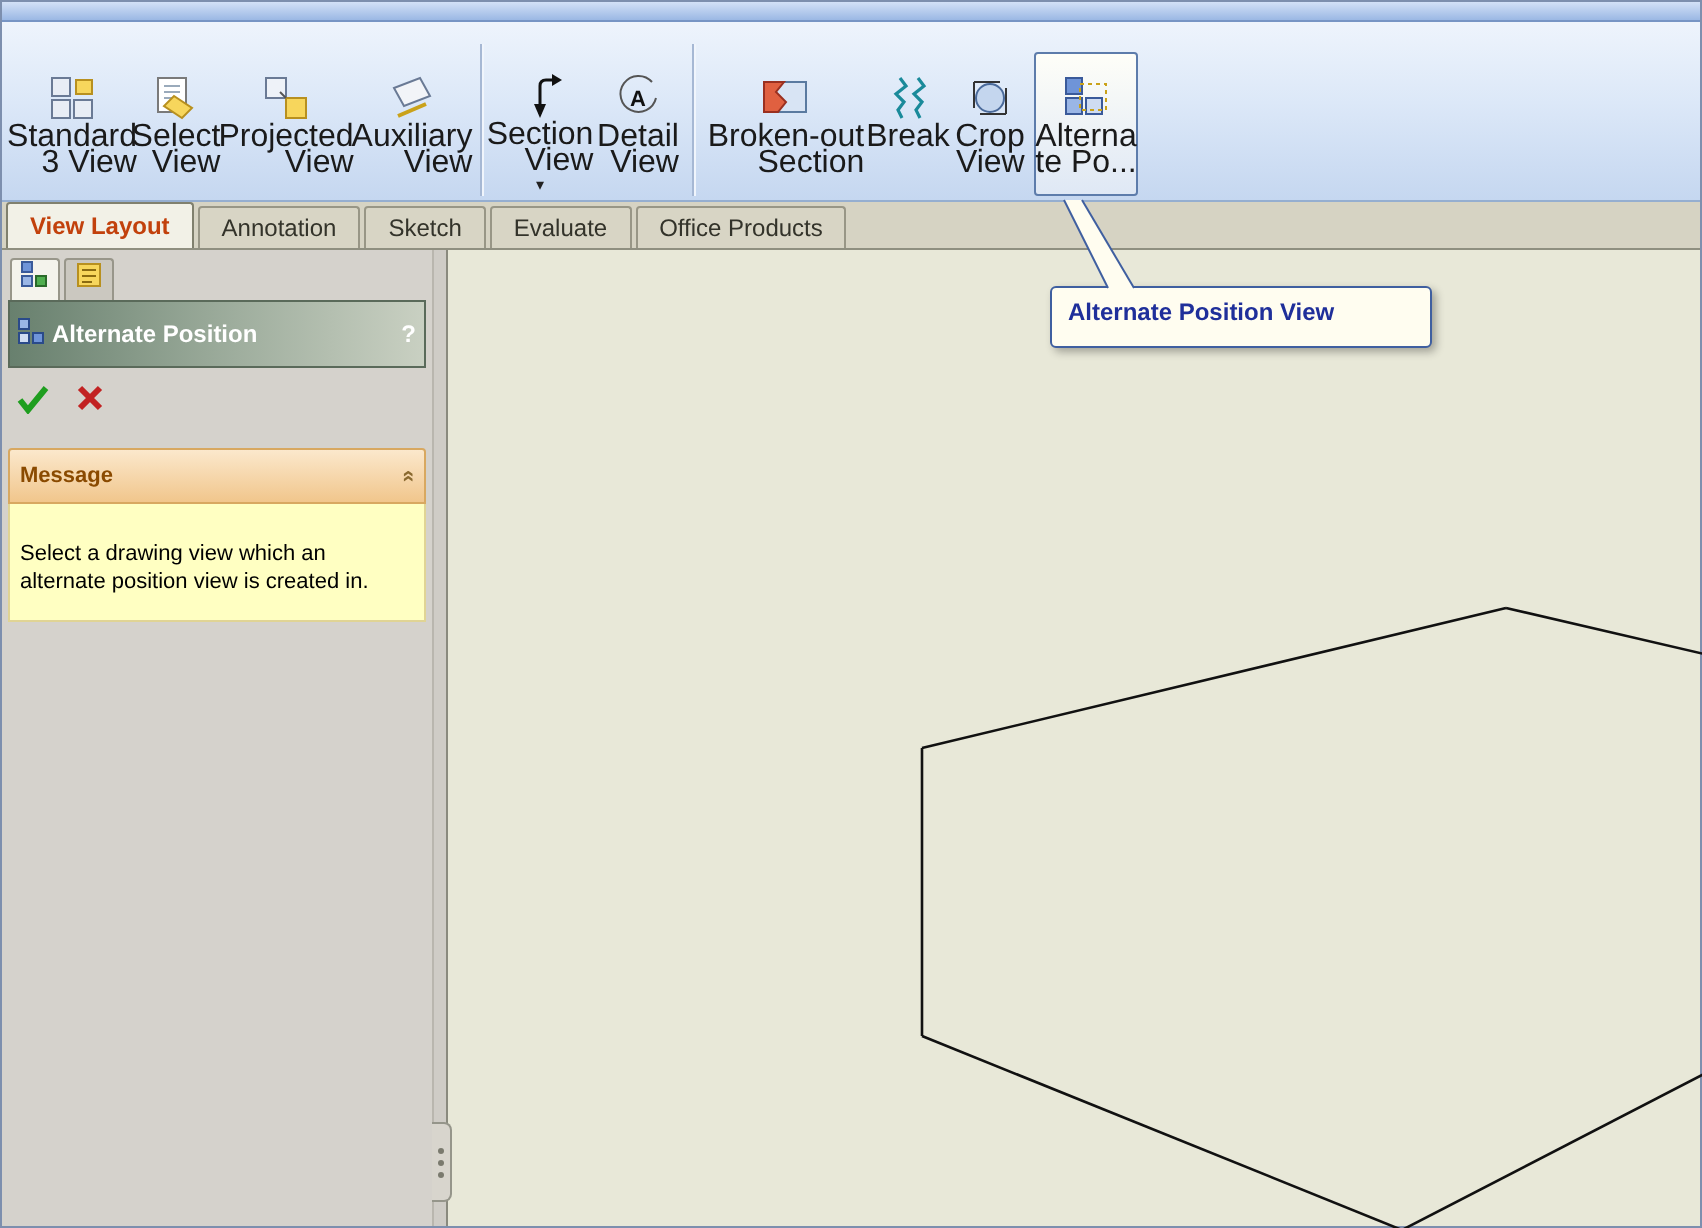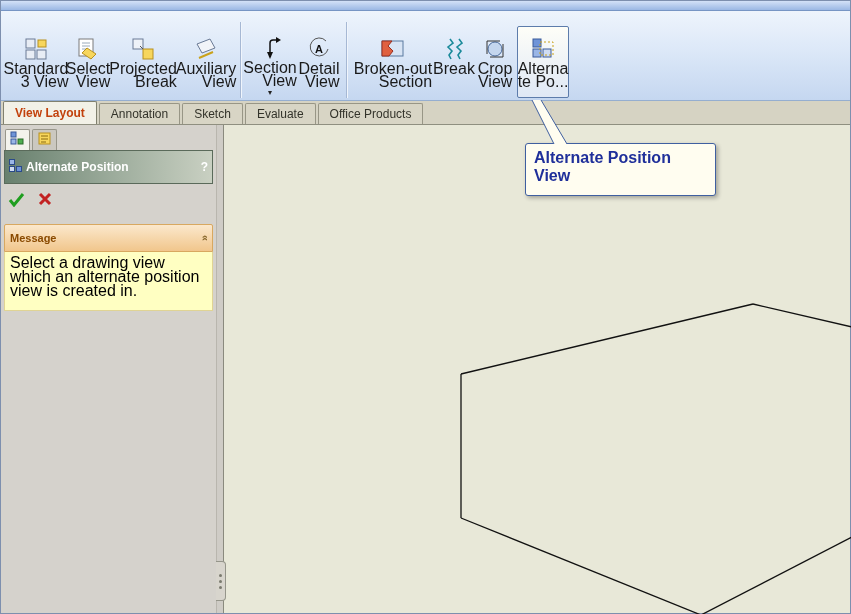--- a/index.html
+++ b/index.html
@@ -48,38 +48,38 @@
   .pm-title { margin:0 3px; height:18px; display:flex; align-items:center; gap:4px; padding:16px 4px;
     background:linear-gradient(90deg,#68806e,#9fae9e 55%,#c9d0c2);
     color:#fff; font-weight:bold; font-size:12px; border:1px solid #5a6a5a; }
   .pm-title .help { margin-left:auto; font-weight:bold; cursor:default; }
   .pm-actions { display:flex; gap:13px; padding:8px 0 0 7px; height:30px; align-items:flex-start; }
   .pm-msg-header { margin:10px 3px 0; height:20px; display:flex; align-items:center; padding:13px 5px;
     background:linear-gradient(#fbe8cc,#f1c68c); border:1px solid #d8a860;
     border-radius:2px 2px 0 0; font-size:11px; font-weight:bold; color:#8a4a00; }
   .pm-msg-header .chev { margin-left:auto; transform:rotate(-90deg); color:#8a6a30; font-size:11px; }
   .pm-msg-body { margin:0 3px; background:#ffffc2; border:1px solid #e0d494; border-top:none;
-    padding:4px 5px 12px; font-size:16px; line-height:14px; color:#000; }
+    padding:18px 5px 12px; font-size:11px; line-height:14px; color:#000; }
 
   
   .splitter { position:absolute; left:215px; top:124px; width:8px; bottom:0;
     background:#cfccc6; border-left:1px solid #b9b6ae; border-right:1px solid #8a8a7e; }
   .split-handle { position:absolute; left:215px; top:560px; width:10px; height:40px;
     background:#d8d5cd; border:1px solid #95958a; border-left:none; border-radius:0 4px 4px 0;
     display:flex; flex-direction:column; align-items:center; justify-content:center; gap:3px; z-index:2; }
   .split-handle i { width:3px; height:3px; background:#7a7a6e; border-radius:50%; display:block; }
 
   
   .canvas { position:absolute; left:223px; top:124px; right:0; bottom:0; background:#e8e8d8; }
 
   
   .tooltip { position:absolute; left:524px; top:142px; width:191px;
     background:#fffdf0; border:1px solid #3f5fa0; border-radius:3px;
     padding:5px 8px 7px; box-shadow:2px 2px 4px rgba(0,0,0,.3); z-index:5; }
-  .tooltip-title { font-size:16px; font-weight:bold; color:#1f2f9a; margin-bottom:3px; }
+  .tooltip-title { font-size:12px; font-weight:bold; color:#1f2f9a; margin-bottom:3px; }
   .tooltip-body { font-size:11.5px; line-height:14px; color:#111; }
 
   
   .overlay { position:absolute; left:0; top:0; width:851px; height:614px; pointer-events:none; z-index:6; }
 </style>
 </head>
 <body>
 
 <div class="window">
 
@@ -114,21 +114,21 @@
 
     <div class="tb-btn w64">
       <span class="tb-icon">
         <svg width="26" height="26" viewBox="0 0 26 26">
           <rect x="3" y="3" width="10" height="10" fill="#eef2f8" stroke="#6a7a95"></rect>
           <rect x="13" y="13" width="10" height="10" fill="#f7d65c" stroke="#b8901f"></rect>
           <path d="M13 13 L10 10" stroke="#555555"></path>
         </svg>
       </span>
       <span class="tb-label">Projected
-Break</span>
+View</span>
     </div>
 
     <div class="tb-btn w62">
       <span class="tb-icon">
         <svg width="26" height="26" viewBox="0 0 26 26">
           <polygon points="4,8 17,3 22,12 9,17" fill="#f2f4f8" stroke="#6a7a95"></polygon>
           <line x1="6" y1="22" x2="20" y2="16" stroke="#caa21a" stroke-width="2"></line>
         </svg>
       </span>
       <span class="tb-label">Auxiliary

